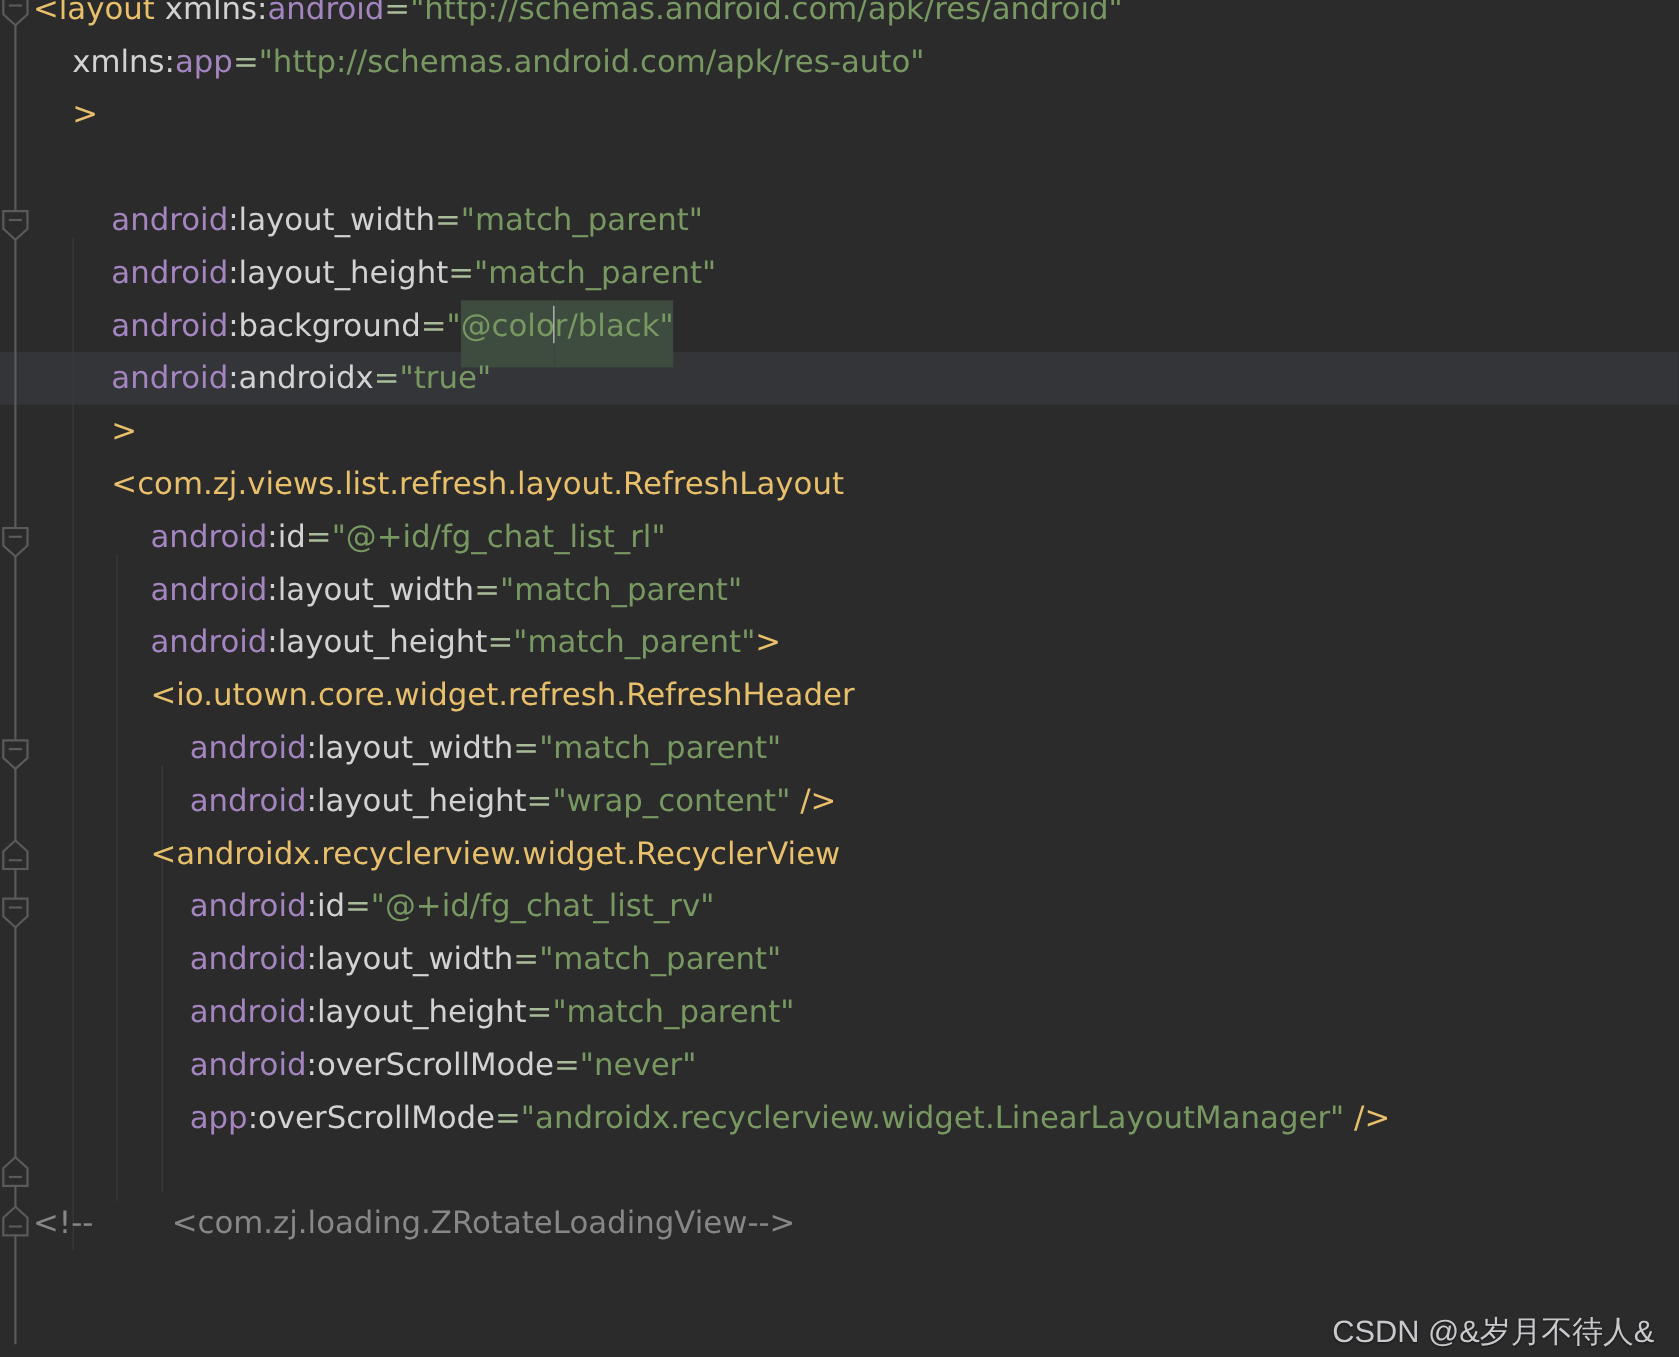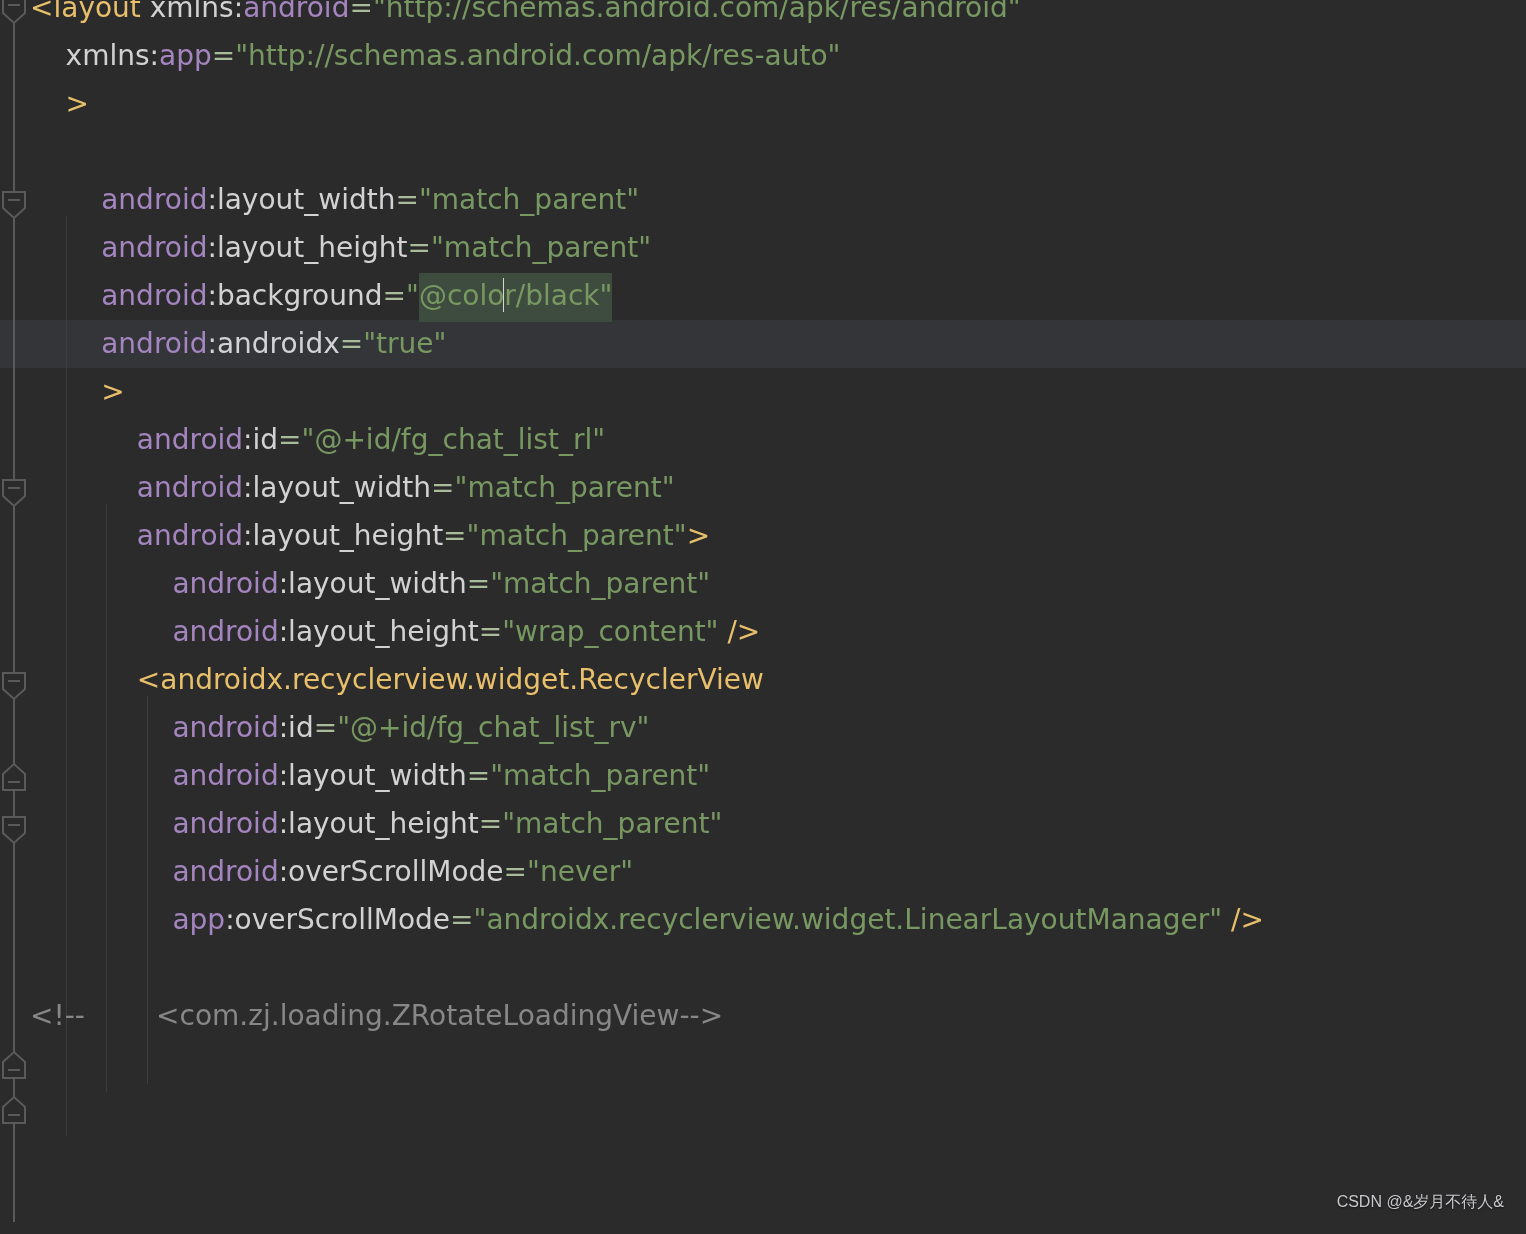--- a/index.html
+++ b/index.html
@@ -15,24 +15,24 @@
   
   #code{position:absolute;left:0;top:-16px;width:1526px;}
   .line{height:48px;line-height:48px;padding-left:30px;white-space:pre;
         font-size:28px;letter-spacing:0;}
   .tok-tag{color:#e8bf6a;}
   .tok-ns{color:#a585c0;}
   .tok-plain{color:#d2d2d2;}
   .tok-eq{color:#a9bc9a;}
   .tok-str{color:#789861;}
   .tok-comment{color:#878787;}
-  .hl{background:#3e4b3f;padding:6px 0 10px;}
+  .hl{background:#3e4b3f;padding:6px 0 22px;}
   .caret{display:inline-block;width:3px;height:34px;background:#d7d7d7;
          vertical-align:-7px;margin:0 -1.5px;}
-  #watermark{position:absolute;right:22px;top:1192px;font-size:16px;
+  #watermark{position:absolute;right:22px;top:1192px;font-size:28px;
              font-family:"Liberation Sans",sans-serif;color:#c9c9cd;
              text-shadow:0 1px 2px rgba(0,0,0,.55);}
 </style>
 </head>
 <body>
 
 <div id="editor">
   <div id="caret-row" style="top: 320px;"></div>
   <div id="guides">
       <div class="guide" style="left: 66px; top: 216px; height: 920px;"></div>
@@ -77,23 +77,25 @@
   <div id="code">
       <div class="line"><span class="tok-tag">&lt;layout </span><span class="tok-plain">xmlns:</span><span class="tok-ns">android</span><span class="tok-eq">=</span><span class="tok-str">"http://schemas.android.com/apk/res/android"</span></div>
       <div class="line"><span class="tok-plain">    xmlns:</span><span class="tok-ns">app</span><span class="tok-eq">=</span><span class="tok-str">"http://schemas.android.com/apk/res-auto"</span></div>
       <div class="line"><span class="tok-tag">    &gt;</span></div>
       <div class="line"></div>
       <div class="line"><span class="tok-ns">        android</span><span class="tok-plain">:layout_width</span><span class="tok-eq">=</span><span class="tok-str">"match_parent"</span></div>
       <div class="line"><span class="tok-ns">        android</span><span class="tok-plain">:layout_height</span><span class="tok-eq">=</span><span class="tok-str">"match_parent"</span></div>
       <div class="line"><span class="tok-ns">        android</span><span class="tok-plain">:background</span><span class="tok-eq">=</span><span class="tok-str">"</span><span class="tok-str hl">@colo</span><span class="caret"></span><span class="tok-str hl">r/black"</span></div>
       <div class="line"><span class="tok-ns">        android</span><span class="tok-plain">:androidx</span><span class="tok-eq">=</span><span class="tok-str">"true"</span></div>
       <div class="line"><span class="tok-tag">        &gt;</span></div>
+      <div class="line"><span class="tok-tag">        &lt;com.zj.views.list.refresh.layout.RefreshLayout</span></div>
       <div class="line"><span class="tok-ns">            android</span><span class="tok-plain">:id</span><span class="tok-eq">=</span><span class="tok-str">"@+id/fg_chat_list_rl"</span></div>
       <div class="line"><span class="tok-ns">            android</span><span class="tok-plain">:layout_width</span><span class="tok-eq">=</span><span class="tok-str">"match_parent"</span></div>
       <div class="line"><span class="tok-ns">            android</span><span class="tok-plain">:layout_height</span><span class="tok-eq">=</span><span class="tok-str">"match_parent"</span><span class="tok-tag">&gt;</span></div>
+      <div class="line"><span class="tok-tag">            &lt;io.utown.core.widget.refresh.RefreshHeader</span></div>
       <div class="line"><span class="tok-ns">                android</span><span class="tok-plain">:layout_width</span><span class="tok-eq">=</span><span class="tok-str">"match_parent"</span></div>
       <div class="line"><span class="tok-ns">                android</span><span class="tok-plain">:layout_height</span><span class="tok-eq">=</span><span class="tok-str">"wrap_content"</span><span class="tok-tag"> /&gt;</span></div>
       <div class="line"><span class="tok-tag">            &lt;androidx.recyclerview.widget.RecyclerView</span></div>
       <div class="line"><span class="tok-ns">                android</span><span class="tok-plain">:id</span><span class="tok-eq">=</span><span class="tok-str">"@+id/fg_chat_list_rv"</span></div>
       <div class="line"><span class="tok-ns">                android</span><span class="tok-plain">:layout_width</span><span class="tok-eq">=</span><span class="tok-str">"match_parent"</span></div>
       <div class="line"><span class="tok-ns">                android</span><span class="tok-plain">:layout_height</span><span class="tok-eq">=</span><span class="tok-str">"match_parent"</span></div>
       <div class="line"><span class="tok-ns">                android</span><span class="tok-plain">:overScrollMode</span><span class="tok-eq">=</span><span class="tok-str">"never"</span></div>
       <div class="line"><span class="tok-ns">                app</span><span class="tok-plain">:overScrollMode</span><span class="tok-eq">=</span><span class="tok-str">"androidx.recyclerview.widget.LinearLayoutManager"</span><span class="tok-tag"> /&gt;</span></div>
       <div class="line"></div>
       <div class="line"><span class="tok-comment">&lt;!--        &lt;com.zj.loading.ZRotateLoadingView--&gt;</span></div>

